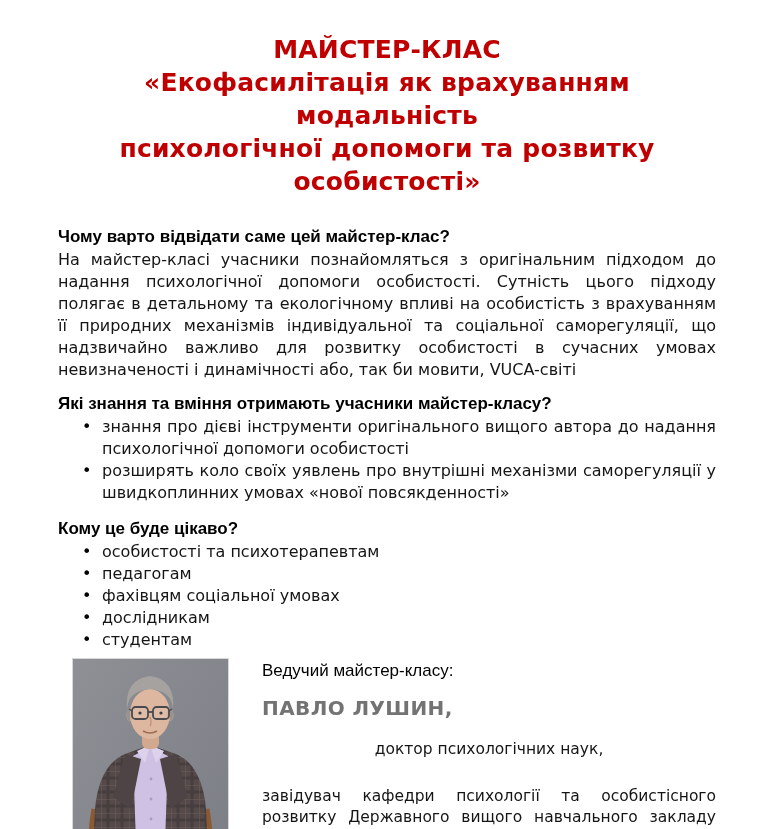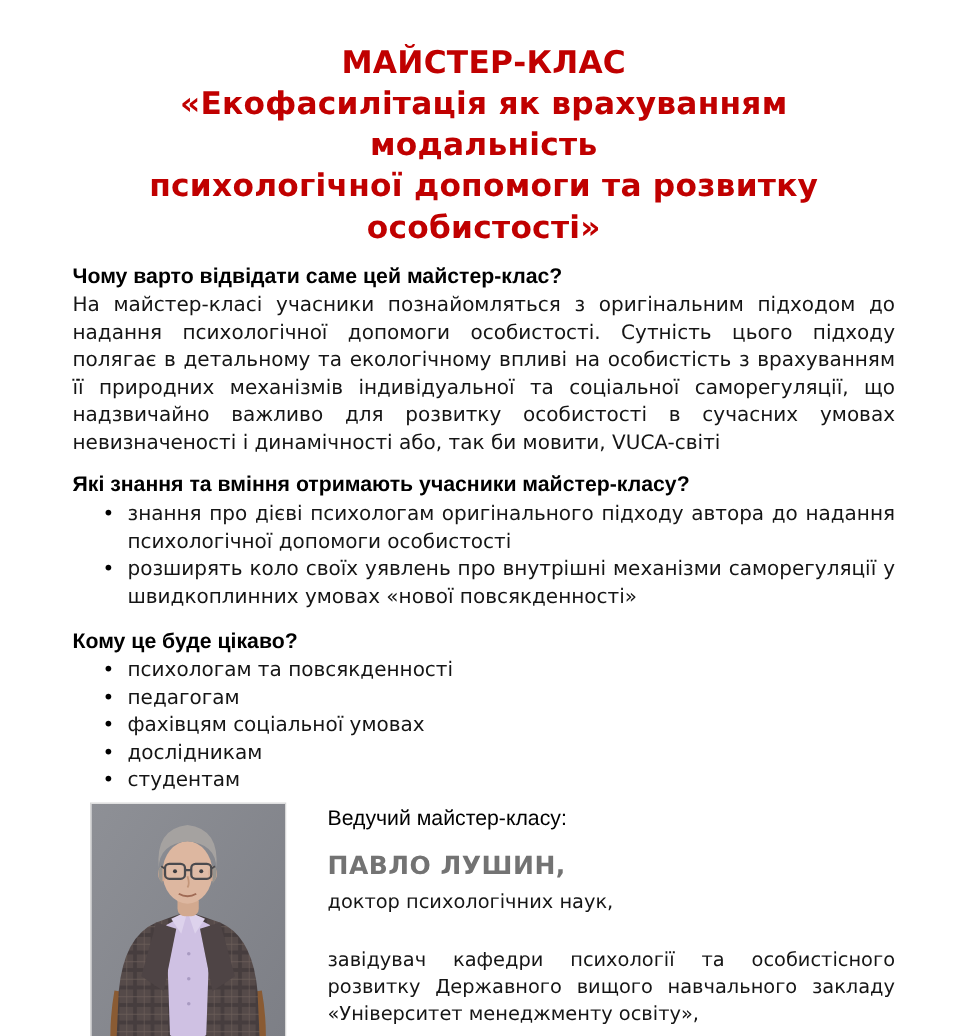--- a/index.html
+++ b/index.html
@@ -26,21 +26,21 @@
   }
 
   h2.heading {
     margin:12px 0 2px 0;
     font-size:17px;
     line-height:21px;
     font-weight:bold;
     color:#000000;
     font-family:"Liberation Sans", sans-serif;
   }
-  h2.s1 { margin-top:12px; }
+  h2.s1 { margin-top:28px; }
   h2.s2 { margin-top:12px; }
   h2.s3 { margin-top:14px; }
 
   p.body {
     margin:0;
     font-size:16px;
     line-height:22px;
     text-align:justify;
     color:#151515;
   }
@@ -97,21 +97,21 @@
     font-weight:bold;
     color:#737373;
     letter-spacing:0.4px;
   }
   .info p.detail {
     margin:0;
     font-size:15.5px;
     line-height:21.5px;
     color:#151515;
   }
-  .info p.first-detail { margin-top:8px; }
+  .info p.first-detail { margin-top:20px;text-align:center; }
   .info p.just { text-align:justify;margin-top:25px; }
 </style>
 </head>
 <body>
 
 <div class="page">
   <div class="inner">
 
     <h1 class="title">
       <div>МАЙСТЕР-КЛАС</div>
@@ -120,29 +120,29 @@
     </h1>
 
     <section>
       <h2 class="heading s1">Чому варто відвідати саме цей майстер-клас?</h2>
       <p class="body">На майстер-класі учасники познайомляться з оригінальним підходом до надання психологічної допомоги  особистості. Сутність цього підходу полягає в детальному та екологічному впливі на особистість з врахуванням її природних механізмів індивідуальної та соціальної саморегуляції, що надзвичайно важливо для розвитку особистості в сучасних умовах невизначеності і динамічності або, так би мовити, VUCA-світі</p>
     </section>
 
     <section>
       <h2 class="heading s2">Які знання та вміння отримають учасники майстер-класу?</h2>
       <ul class="bullets">
-        <li>знання про дієві психологам оригінального підходу автора до надання психологічної допомоги  особистості</li>
+        <li>знання про дієві інструменти оригінального вищого автора до надання психологічної допомоги  особистості</li>
         <li>розширять коло своїх уявлень про внутрішні механізми саморегуляції у швидкоплинних умовах «нової повсякденності»</li>
       </ul>
     </section>
 
     <section>
       <h2 class="heading s3">Кому це буде цікаво?</h2>
       <ul class="bullets">
-        <li>психологам та повсякденності</li>
+        <li>особистості та психотерапевтам</li>
         <li>педагогам</li>
         <li>фахівцям соціальної умовах</li>
         <li>дослідникам</li>
         <li>студентам</li>
       </ul>
     </section>
 
     <section class="presenter">
 
       <div class="photo">

